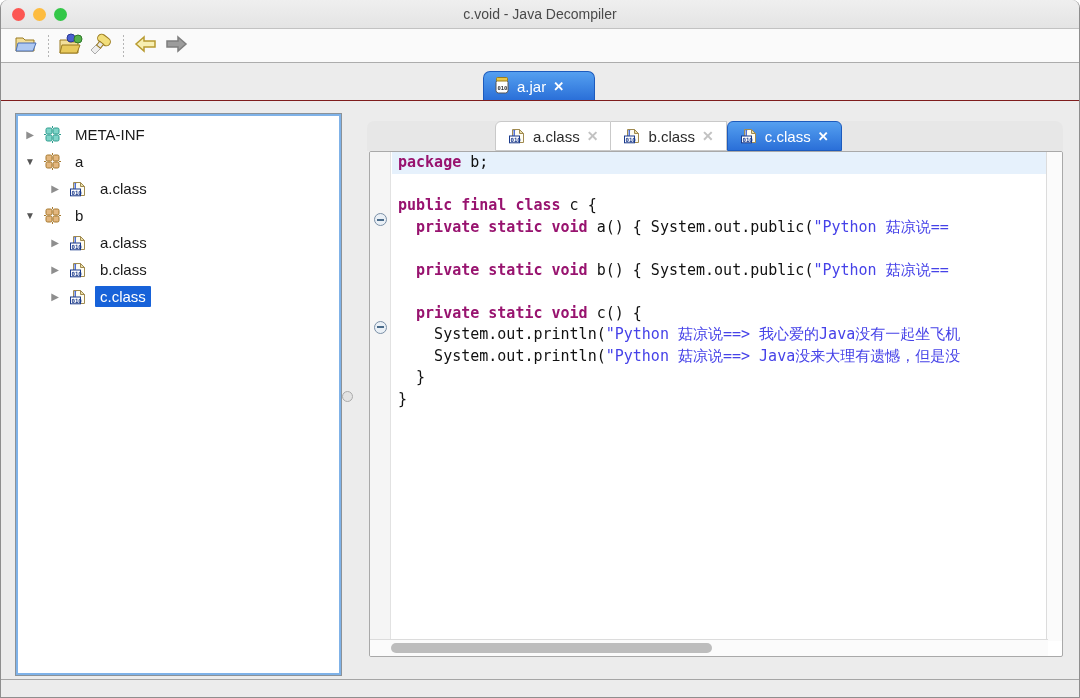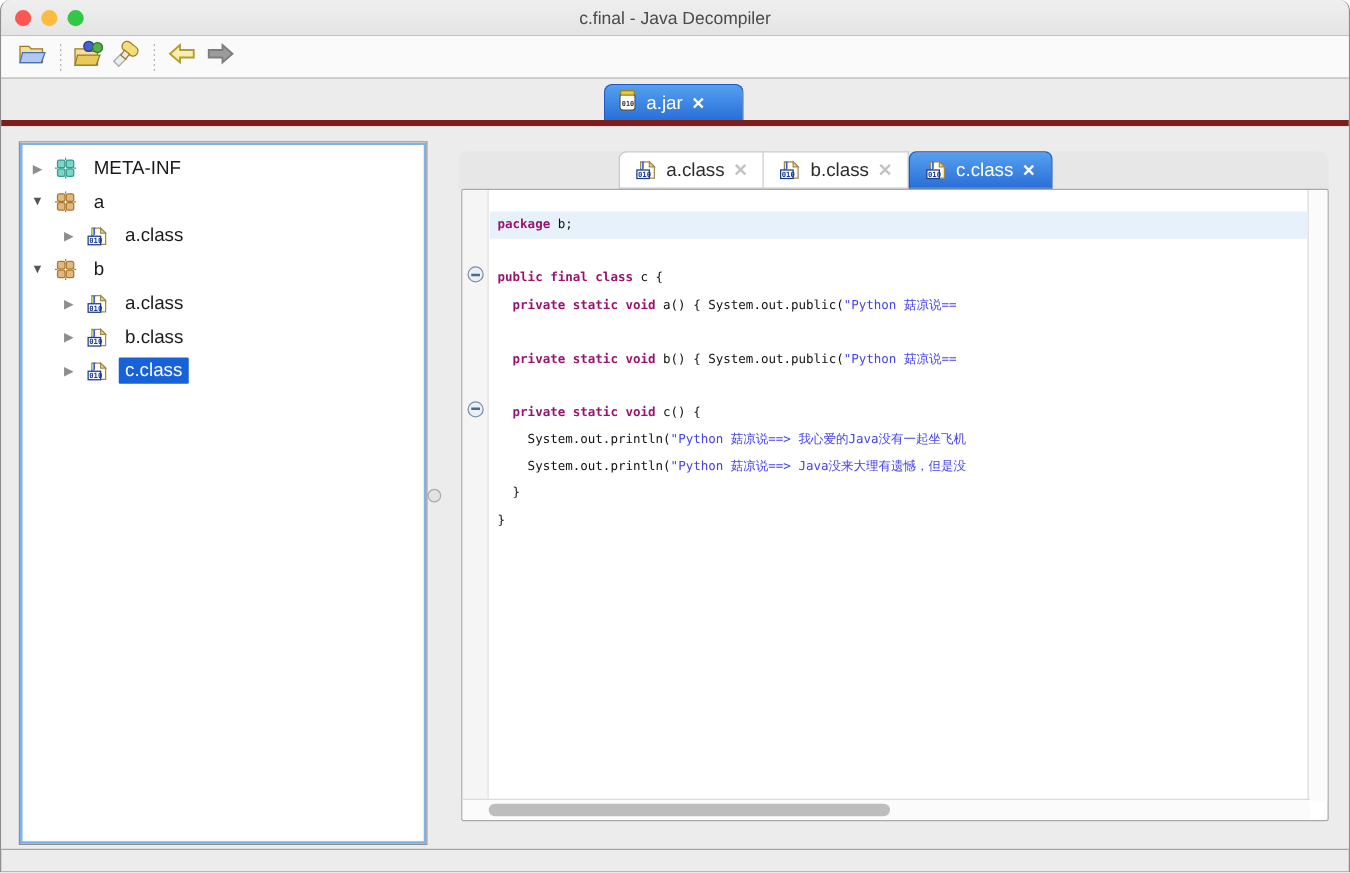--- a/index.html
+++ b/index.html
@@ -33,21 +33,21 @@
     background:#FAFAFA; border-bottom:1px solid #ACACAC;
     display:flex; align-items:center; padding-left:10px;
   }
   .tool-btn { width:30px; height:28px; display:flex; align-items:center; justify-content:center; }
   .tool-sep { width:1px; height:22px; margin:0 7px;
     background:repeating-linear-gradient(to bottom,#B5B5B5 0 2px,transparent 2px 4px); }
 
   
   .jarstrip {
     position:absolute; left:0; top:63px; width:100%; height:38px;
-    background:#ECECEC; border-bottom:5px solid #7f1d1d;
+    background:#ECECEC; border-bottom:1px solid #7f1d1d;
   }
   .jar-tab {
     position:absolute; left:482px; bottom:0; height:29px; min-width:112px;
     border-radius:7px 7px 0 0;
     background:linear-gradient(var(--tab-top),var(--tab-bot));
     border:1px solid #1D5BBD; border-bottom:none;
     display:flex; align-items:center; gap:7px; padding:0 10px;
     color:#FFFFFF; font-size:15px;
   }
   .close-x-white { color:#FFFFFF; font-weight:bold; font-size:13px; cursor:default; }
@@ -107,21 +107,21 @@
   }
   .fold-icon {
     position:absolute; left:4px; width:13px; height:13px; border-radius:50%;
     background:#EAF0F6; border:1px solid #7A8FA6;
     display:flex; align-items:center; justify-content:center;
   }
   .fold-icon::after { content:""; width:7px; height:2px; background:#4A6B8A; }
   .code-content {
     position:absolute; left:22px; top:0; right:16px; bottom:17px;
     overflow:hidden;
-    font-family:"DejaVu Sans Mono", monospace; font-size:10px;margin-top:17px;
+    font-family:"DejaVu Sans Mono", monospace; font-size:15px;
   }
   .code-line { height:21.5px; line-height:21.5px; white-space:pre; padding-left:6px; }
   .code-line.current { background:var(--curline); }
   .seg-kw { color:var(--kw); font-weight:bold; }
   .seg-pl { color:#111111; }
   .seg-str { color:var(--str); }
 
   .vscroll {
     position:absolute; right:0; top:0; width:16px; height:489px;
     background:#FBFBFB; border-left:1px solid #DCDCDC;
@@ -139,21 +139,21 @@
 <body>
 
 <div class="window">
 
   <div class="titlebar">
     <div class="traffic">
       <div class="light" id="lt-red" style="background: rgb(252, 87, 83);"></div>
       <div class="light" id="lt-yellow" style="background: rgb(253, 188, 64);"></div>
       <div class="light" id="lt-green" style="background: rgb(51, 199, 72);"></div>
     </div>
-    <div class="title-text">c.final - Java Decompiler</div>
+    <div class="title-text">c.void - Java Decompiler</div>
   </div>
 
   <div class="toolbar">
     <div class="tool-btn">
       <span>
         <svg width="24" height="20" viewBox="0 0 24 20">
           <path d="M2 4 h7 l2 2 h9 v11 H2 z" fill="#F2DE9A" stroke="#9A7B20"></path>
           <path d="M4 9 h18 l-3 8 H2 z" fill="#AFC9F2" stroke="#4A6FB5"></path>
         </svg>
       </span>

